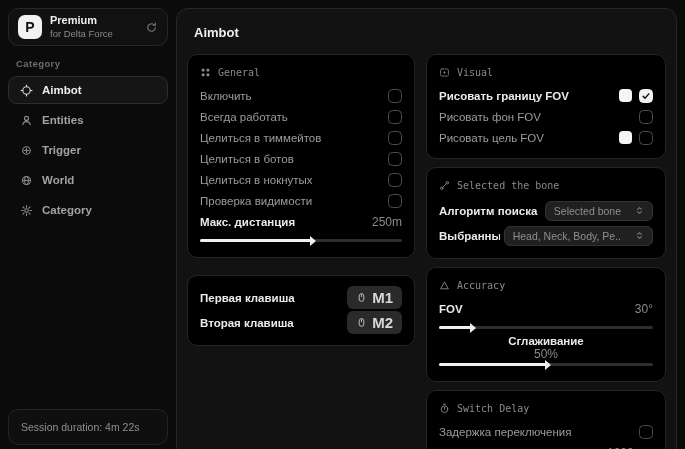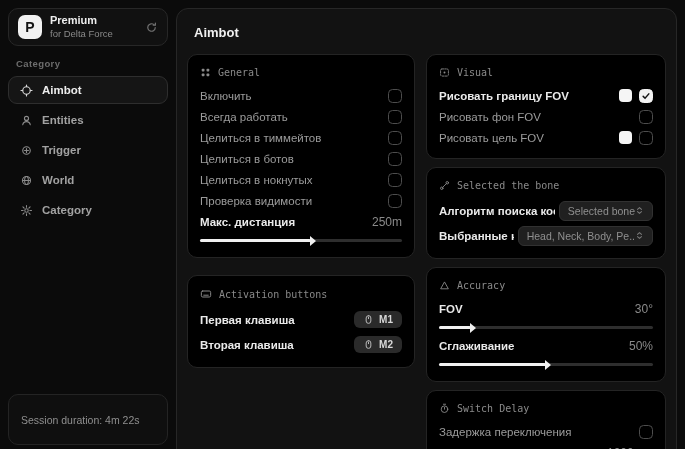--- a/index.html
+++ b/index.html
@@ -34,21 +34,21 @@
   .nav-item {
     display:flex; align-items:center; gap:9px;
     height:28px; padding:0 11px; margin:0 8px 2px 8px;
     color:#a2a2a2; font-size:11.5px;
     border:1px solid transparent; border-radius:9px; cursor:pointer;
   }
   .nav-item .nav-ico { color:#8b8b8b; }
   .nav-item.active { border-color:#2e2e2e; background:#151515; color:#ededed; }
   .nav-item.active .nav-ico { color:#d8d8d8; }
   .session-box {
-    position:absolute; left:8px; bottom:4px; width:160px; height:51px;
+    position:absolute; left:8px; bottom:4px; width:160px; height:36px;
     border:1px solid #242424; border-radius:10px; background:#0f0f0f;
     display:flex; align-items:center; padding:0 12px;
     color:#8f8f8f; font-size:10.5px;
   }
 
   
   .main {
     position:absolute; left:176px; top:8px; width:501px; height:458px;
     background:#121212; border:1px solid #272727; border-radius:12px;
     padding:14px 10px 0 10px;
@@ -88,25 +88,25 @@
   .slider { position:relative; height:3px; background:#2e2e2e; border-radius:2px; margin:7px 0 5px 0; cursor:pointer; }
   .slider .fill { position:absolute; left:0; top:0; bottom:0; background:#f0f0f0; border-radius:2px; }
   .slider .thumb {
     position:absolute; right:-5px; top:-3.5px; width:0; height:0;
     border-left:6px solid #f0f0f0; border-top:5px solid transparent; border-bottom:5px solid transparent;
   }
 
   .keybtn {
     display:flex; align-items:center; gap:5px;
     background:#2a2a2a; border-radius:6px; padding:3px 9px;
-    font-size:10px; font-weight:bold; color:#d8d8d8; cursor:pointer;
+    font-size:15px; font-weight:bold; color:#d8d8d8; cursor:pointer;
   }
   .keybtn svg { color:#bdbdbd; }
   .select {
-    display:flex; align-items:center; gap:0;
+    display:flex; align-items:center; gap:14px;
     background:#202020; border:1px solid #313131; border-radius:6px;
     padding:3px 8px; font-size:10.5px; color:#8f8f8f;
     cursor:pointer; flex-shrink:0; max-width:150px;
   }
   .select .sel-text { overflow:hidden; white-space:nowrap; }
   .select svg { color:#7a7a7a; flex-shrink:0; }
 </style>
 </head>
 <body>
 
@@ -231,29 +231,20 @@
           <span class="val">250m</span>
         </div>
         <div class="slider">
           <div class="fill" style="width: 55%;">
               <i class="thumb"></i>
             </div>
         </div>
       </div>
 
       <div class="card">
-        <div class="card-header">
-          <span>
-            <svg width="12" height="12" viewBox="0 0 16 16" fill="none" stroke="currentColor" stroke-width="1.3" stroke-linecap="round">
-              <rect x="1.8" y="4" width="12.4" height="8" rx="1.8"></rect>
-                <path d="M5 9.6h6"></path>
-            </svg>
-          </span>
-          <span>Activation buttons</span>
-        </div>
         <div class="row tall">
           <span class="lbl strong">Первая клавиша</span>
           <span class="keybtn">
             <span>
               <svg width="11" height="11" viewBox="0 0 16 16" fill="none" stroke="currentColor" stroke-width="1.4" stroke-linecap="round">
                 <rect x="4.6" y="2.4" width="6.8" height="11.2" rx="3.4"></rect>
                   <path d="M8 4.6v2.2"></path>
               </svg>
             </span>
             <span>M1</span>
@@ -360,21 +351,21 @@
         </div>
         <div class="row">
           <span class="lbl strong">FOV</span>
           <span class="val">30°</span>
         </div>
         <div class="slider">
           <div class="fill" style="width: 15%;">
               <i class="thumb"></i>
             </div>
         </div>
-        <div class="row" style="margin-top:6px;">
+        <div class="row" style="margin-top:6px;flex-direction:column;">
           <span class="lbl strong">Сглаживание</span>
           <span class="val">50%</span>
         </div>
         <div class="slider">
           <div class="fill" style="width: 50%;">
               <i class="thumb"></i>
             </div>
         </div>
       </div>
 

